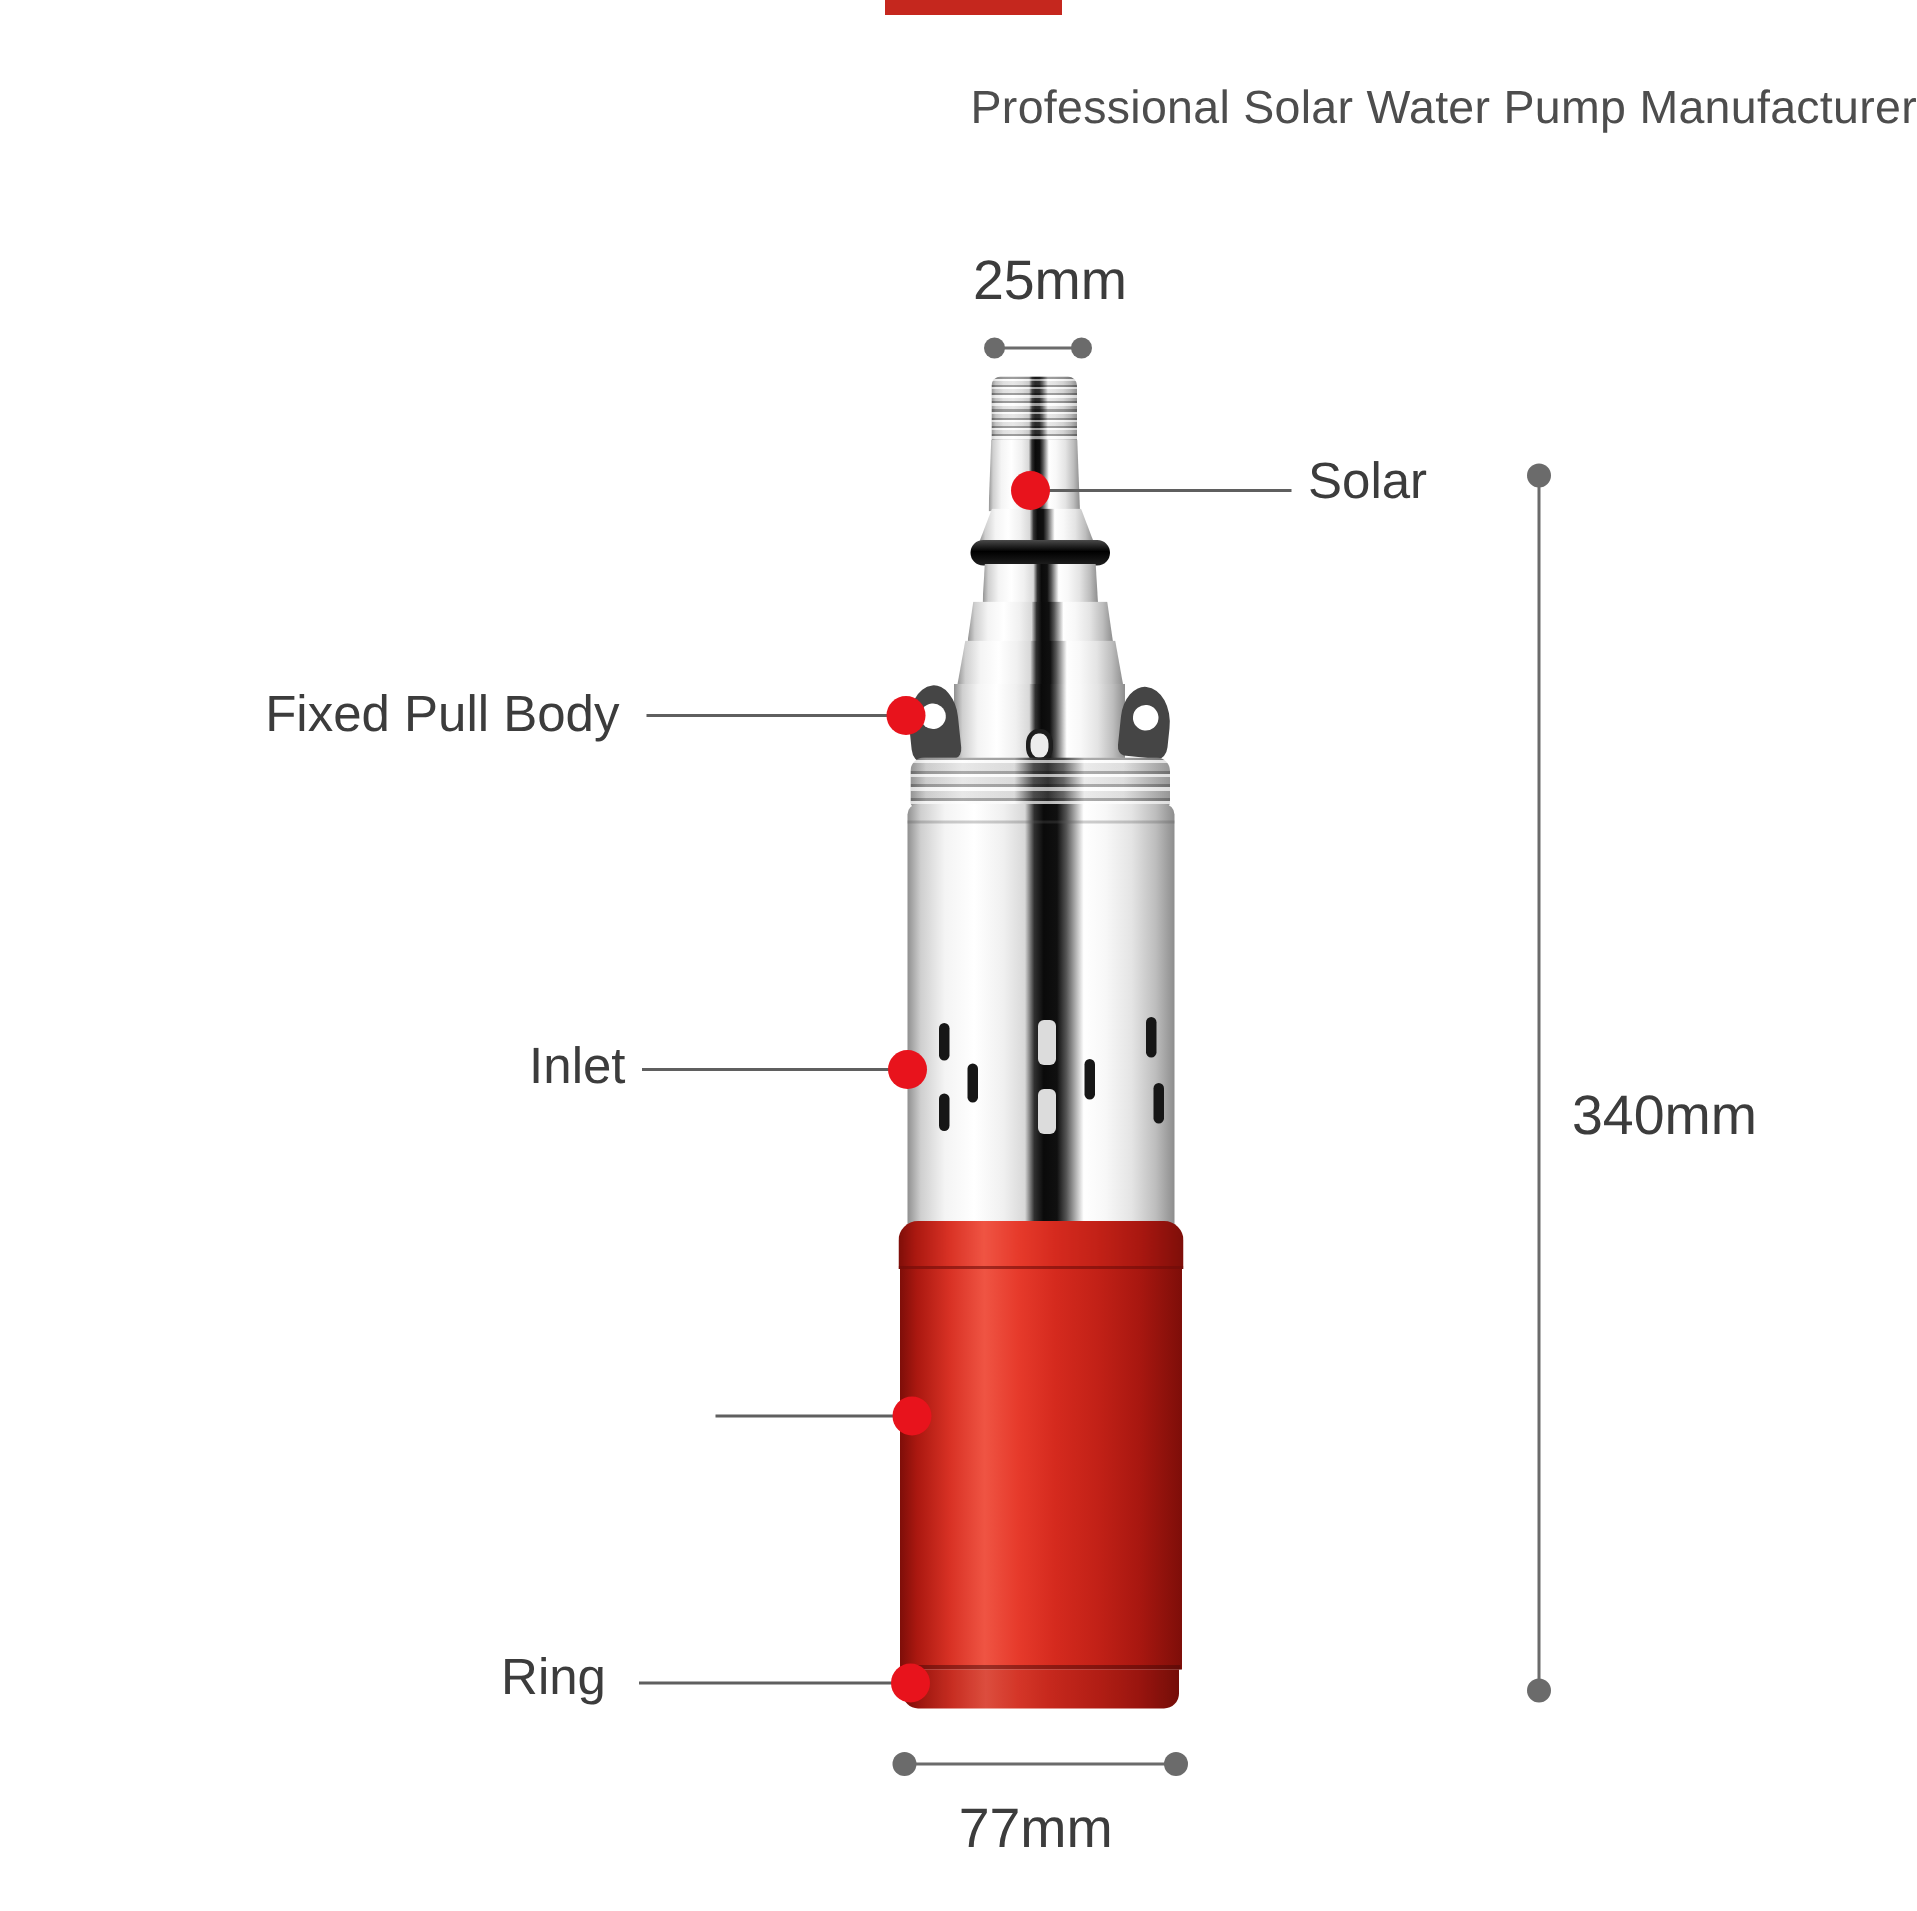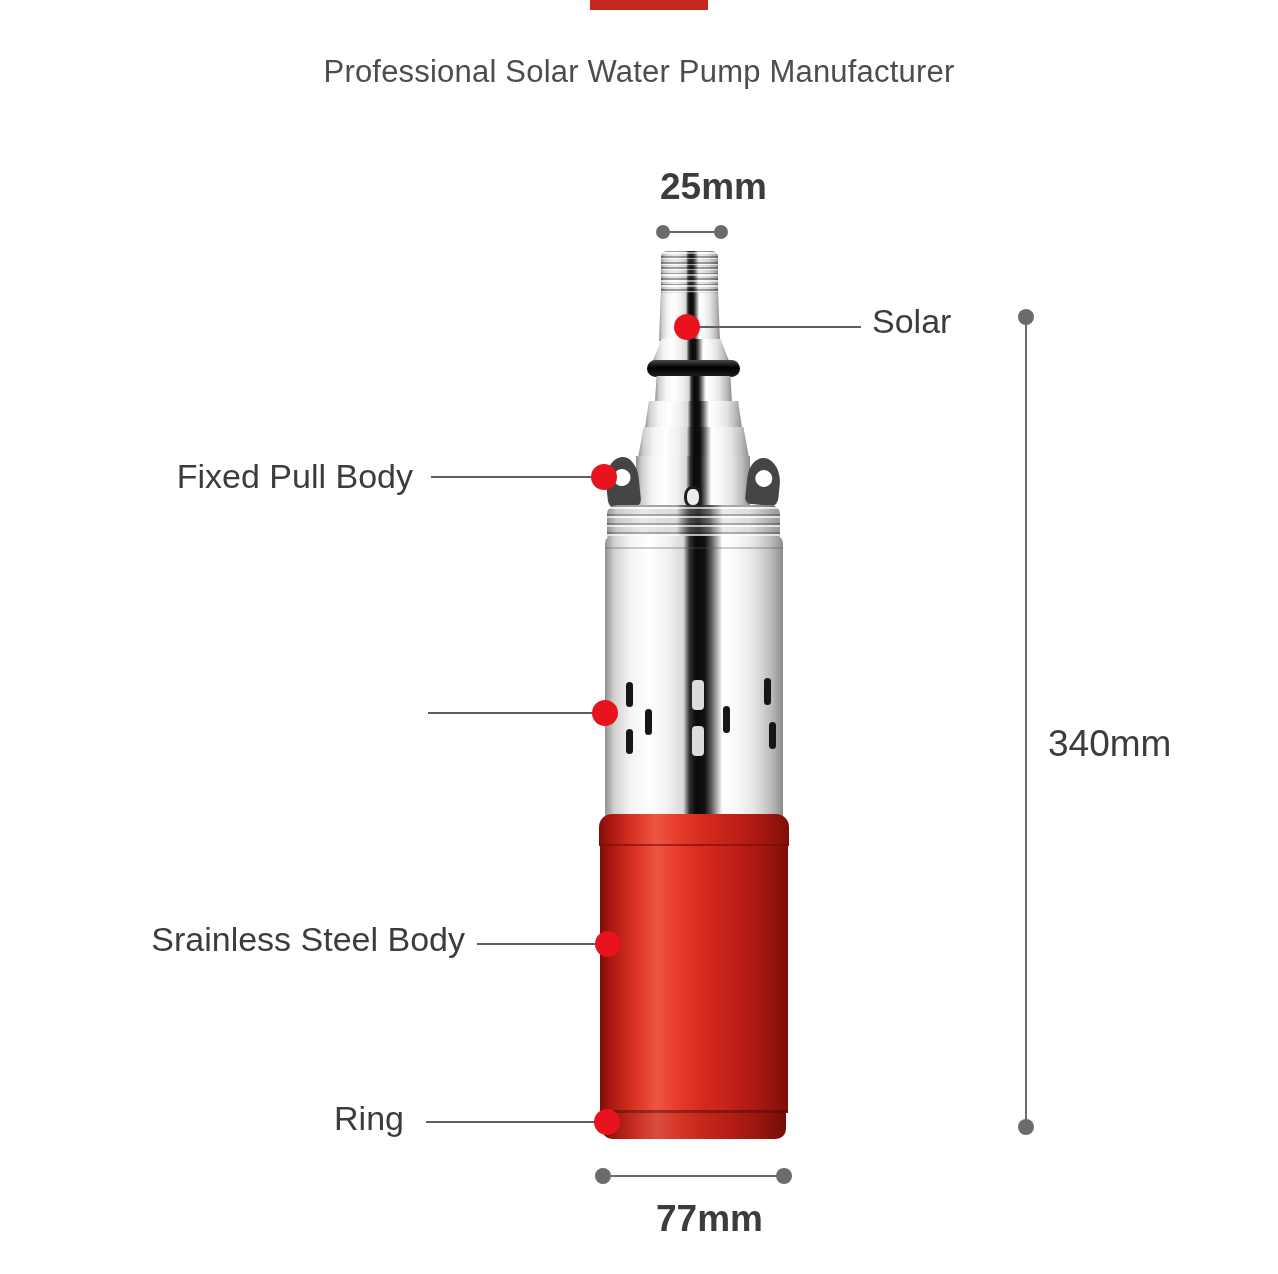--- a/index.html
+++ b/index.html
@@ -2,21 +2,21 @@
 <html><head>
 <meta charset="utf-8">
 <style>
   html,body{margin:0;padding:0;background:#fff;}
   .page{position:relative;width:1278px;height:1274px;background:#ffffff;overflow:hidden;
         font-family:"Liberation Sans",sans-serif;color:#3c3c3c;}
   .abs{position:absolute;}
 
   
   .accent-bar{left:590px;top:0;width:118px;height:10px;background:#c5271e;}
-  .title{left:0;right:0;top:54px;text-align:center;font-size:31px;color:#4d4d4d;
+  .title{left:0;right:0;top:54px;text-align:right;font-size:31px;color:#4d4d4d;
          letter-spacing:.2px;}
 
   
   .chrome{background:linear-gradient(90deg,
     #909090 0%,#cfcfcf 5%,#f4f4f4 14%,#ffffff 25%,#f0f0f0 36%,#d8d8d8 44%,
     #303030 47.5%,#0a0a0a 51%,#101010 56%,#555555 59.5%,
     #ffffff 66%,#f8f8f8 74%,#e4e4e4 84%,#bdbdbd 93%,#8d8d8d 100%);}
   .nozzle-thread{left:661px;top:251px;width:57px;height:44px;border-radius:6px 6px 0 0;
     background:
       repeating-linear-gradient(180deg,rgba(40,40,40,.45) 0 1.5px,rgba(255,255,255,.6) 1.5px 3px,rgba(150,150,150,.22) 3px 5.5px),
@@ -65,21 +65,21 @@
 
   
   .marker{width:26px;height:26px;border-radius:50%;background:#e8131c;}
   .leader{height:2px;background:#5f5f5f;}
   .dim-line{background:#6b6b6b;}
   .dim-dot{width:16px;height:16px;border-radius:50%;background:#6b6b6b;}
   .dim-dot.sm{width:14px;height:14px;}
   .callout{font-size:34px;color:#3c3c3c;line-height:1.1;white-space:nowrap;}
   .callout.right-align{text-align:right;}
   .dim-text{font-size:37px;color:#3c3c3c;line-height:1.1;white-space:nowrap;}
-  .center{text-align:right;font-weight:bold;}
+  .center{text-align:center;}
 </style>
 </head>
 <body>
 
 <div class="page">
 
   <div class="abs accent-bar"></div>
   <div class="abs title">Professional Solar Water Pump Manufacturer</div>
 
   <div>
@@ -123,21 +123,21 @@
   <div class="abs marker" style="left:592px;top:700px;"></div>
 
   <div class="abs leader" style="left:477px;top:943px;width:131px;"></div>
   <div class="abs marker" style="left:595px;top:931px;"></div>
 
   <div class="abs leader" style="left:426px;top:1121px;width:181px;"></div>
   <div class="abs marker" style="left:594px;top:1109px;"></div>
 
   <div class="abs callout" style="left:872px;top:303px;">Solar</div>
   <div class="abs callout right-align" style="left:140px;top:458px;width:273px;">Fixed Pull Body</div>
-  <div class="abs callout right-align" style="left:138px;top:921px;width:327px;">Srainless Steel Body</div>
+  <div class="abs callout right-align" style="left:190px;top:693px;width:227px;">Inlet</div>
   <div class="abs callout right-align" style="left:190px;top:1100px;width:214px;">Ring</div>
 
   <div class="abs dim-text center" style="left:633px;top:167px;width:134px;">25mm</div>
   <div class="abs dim-line" style="left:663px;top:231px;width:58px;height:2px;"></div>
   <div class="abs dim-dot sm" style="left:656px;top:225px;"></div>
   <div class="abs dim-dot sm" style="left:714px;top:225px;"></div>
 
   <div class="abs dim-line" style="left:1025px;top:317px;width:2px;height:810px;"></div>
   <div class="abs dim-dot" style="left:1018px;top:309px;"></div>
   <div class="abs dim-dot" style="left:1018px;top:1119px;"></div>

